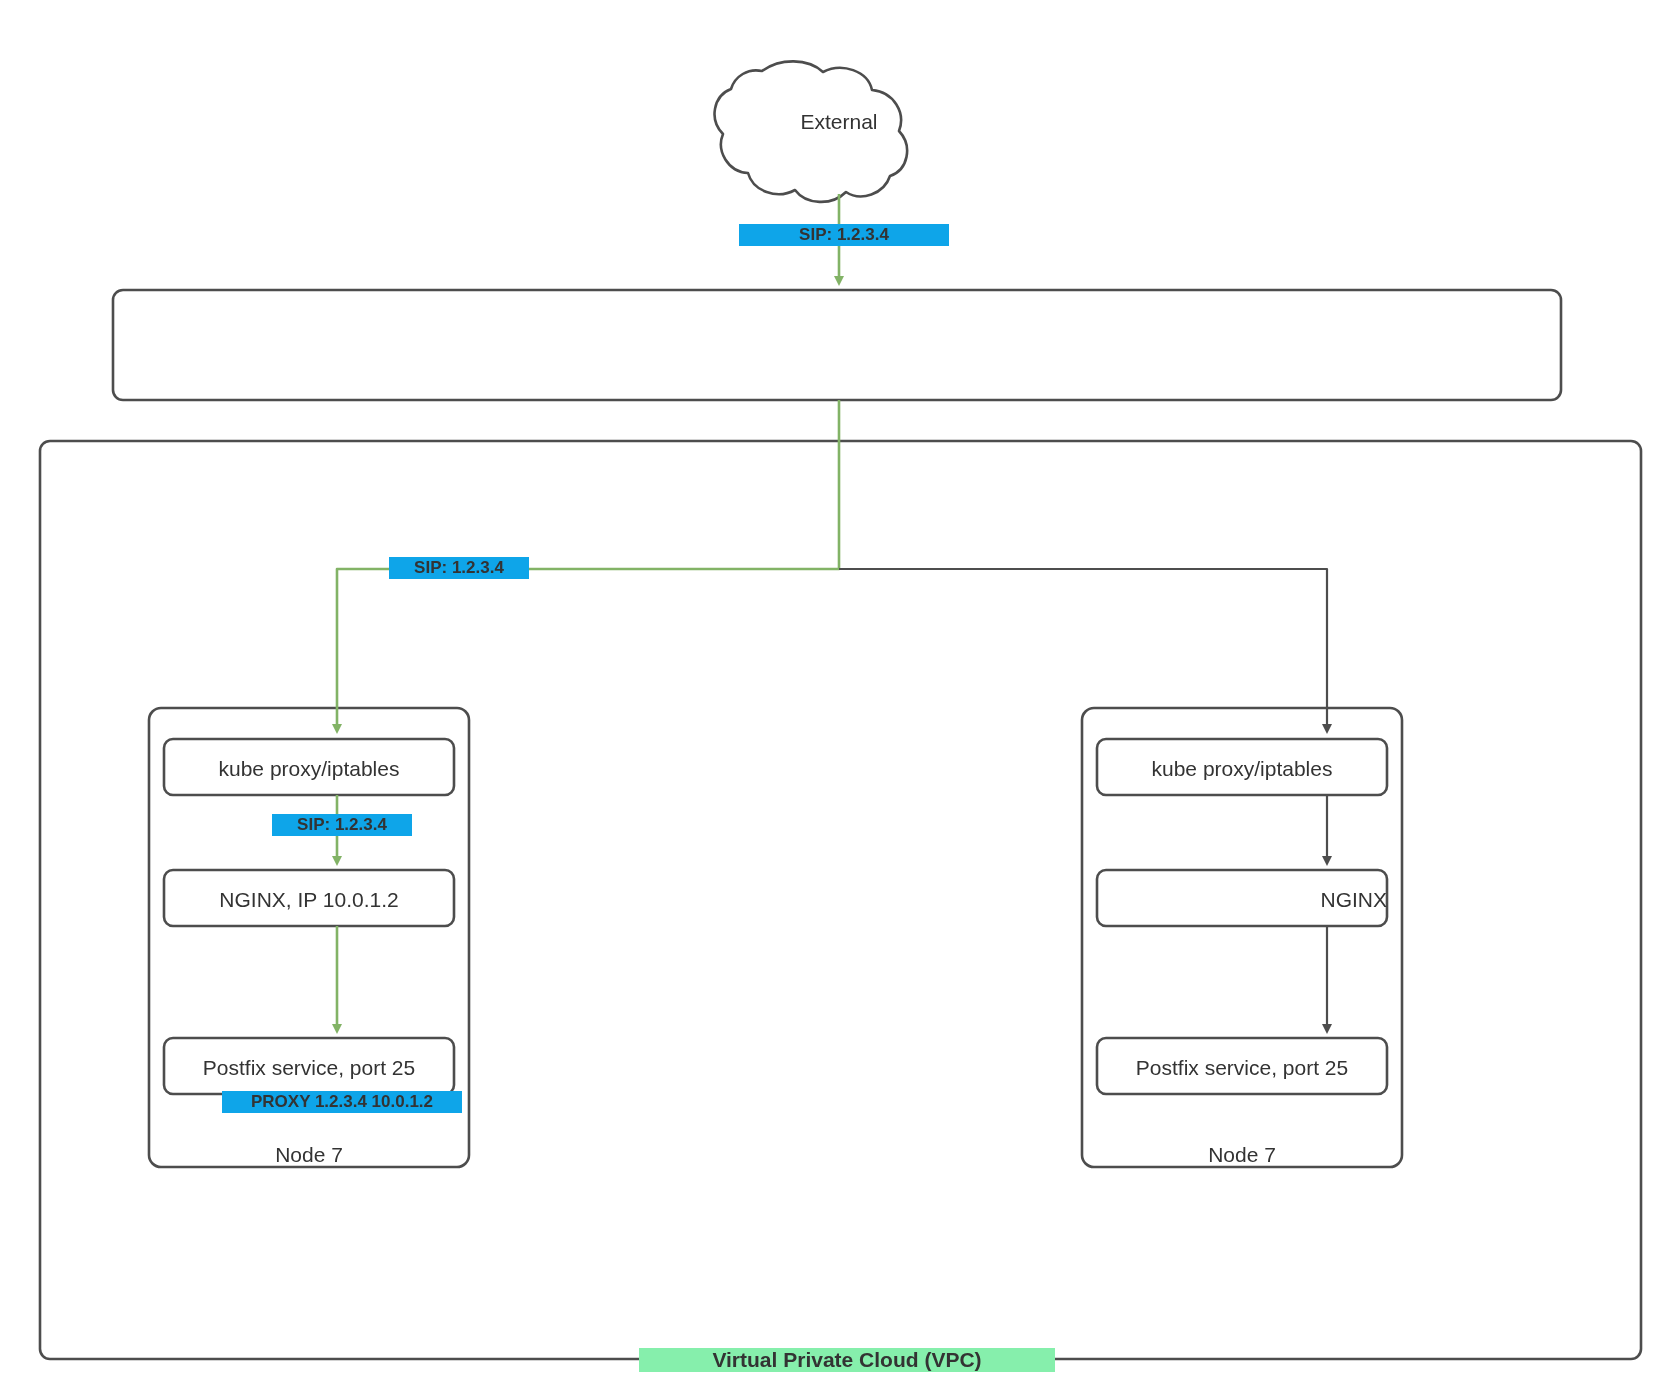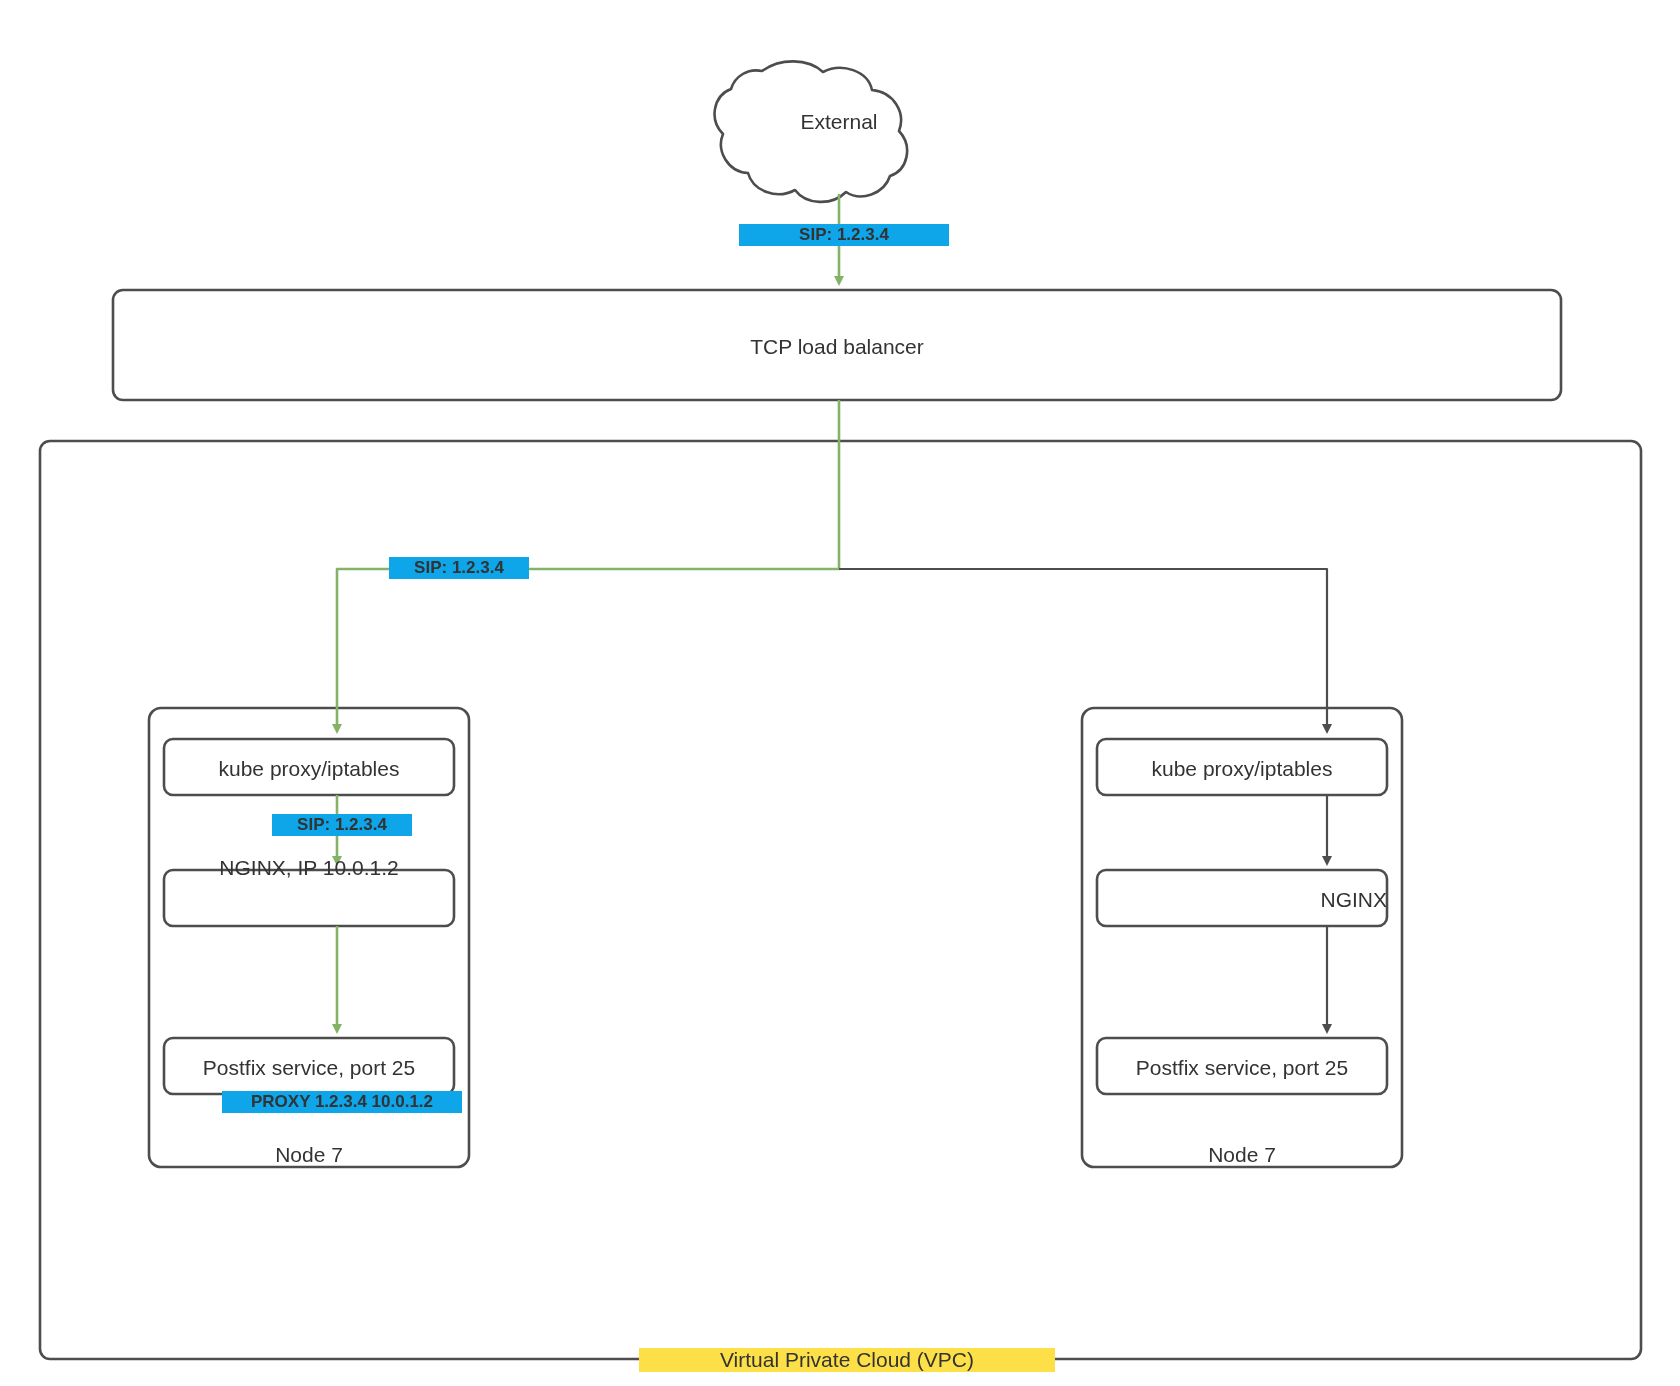--- a/index.html
+++ b/index.html
@@ -44,22 +44,23 @@
     white-space: nowrap;
     text-align: center;
     line-height: 1.2;
   }
   .container-label {
     position: absolute;
     font-size: 21px;
     color: #333333;
     text-align: center;
     white-space: nowrap;
-    background: #fde047;
+    background: #86efac;
     padding: 0 8px;
+    font-weight: bold;
   }
 </style>
 </head>
 <body>
 
 <div id="canvas">
 
   <svg class="layer" viewBox="0 0 1680 1386" xmlns="http://www.w3.org/2000/svg">
     <defs>
       <marker id="arrow-green" markerWidth="12" markerHeight="12" refX="5" refY="6" orient="auto" markerUnits="userSpaceOnUse">
@@ -108,30 +109,29 @@
 
     <path d="M337,771 L337,837" fill="none" stroke="#82b366" stroke-width="2.6" marker-end="url(#arrow-green)"></path>
     <path d="M337,902 L337,1005" fill="none" stroke="#82b366" stroke-width="2.6" marker-end="url(#arrow-green)"></path>
 
     <path d="M1327,771 L1327,837" fill="none" stroke="#4d4d4d" stroke-width="2.2" marker-end="url(#arrow-gray)"></path>
     <path d="M1327,902 L1327,1005" fill="none" stroke="#4d4d4d" stroke-width="2.2" marker-end="url(#arrow-gray)"></path>
   </svg>
 
   <div class="node-label" style="left:739px; top:85px; width:200px;">External</div>
 
-  <div class="node-label" style="left:637px; top:310px; width:400px;">TCP load balancer</div>
 
   <div class="container-label" style="left:639px; top:1324px; width:400px;">Virtual Private Cloud (VPC)</div>
 
   <div class="node-label" style="left:209px; top:1118px; width:200px;">Node 7</div>
 
   <div class="node-label" style="left:1142px; top:1118px; width:200px;">Node 7</div>
 
   <div class="node-label" style="left:164px; top:732px; width:290px;">kube proxy/iptables</div>
-  <div class="node-label" style="left:164px; top:831px; width:290px;">NGINX, IP 10.0.1.2</div>
+  <div class="node-label" style="left:164px; top:863px; width:290px;">NGINX, IP 10.0.1.2</div>
   <div class="node-label" style="left:164px; top:1031px; width:290px;">Postfix service, port 25</div>
 
   <div class="node-label" style="left:1097px; top:732px; width:290px;">kube proxy/iptables</div>
   <div class="node-label" style="left:1097px; top:863px; width:290px;text-align:right;">NGINX</div>
   <div class="node-label" style="left:1097px; top:1031px; width:290px;">Postfix service, port 25</div>
 
   <div class="edge-label" style="left:739px; top:200px; width:200px;">SIP: 1.2.3.4</div>
 
   <div class="edge-label" style="left:389px; top:533px; width:130px;">SIP: 1.2.3.4</div>
 

